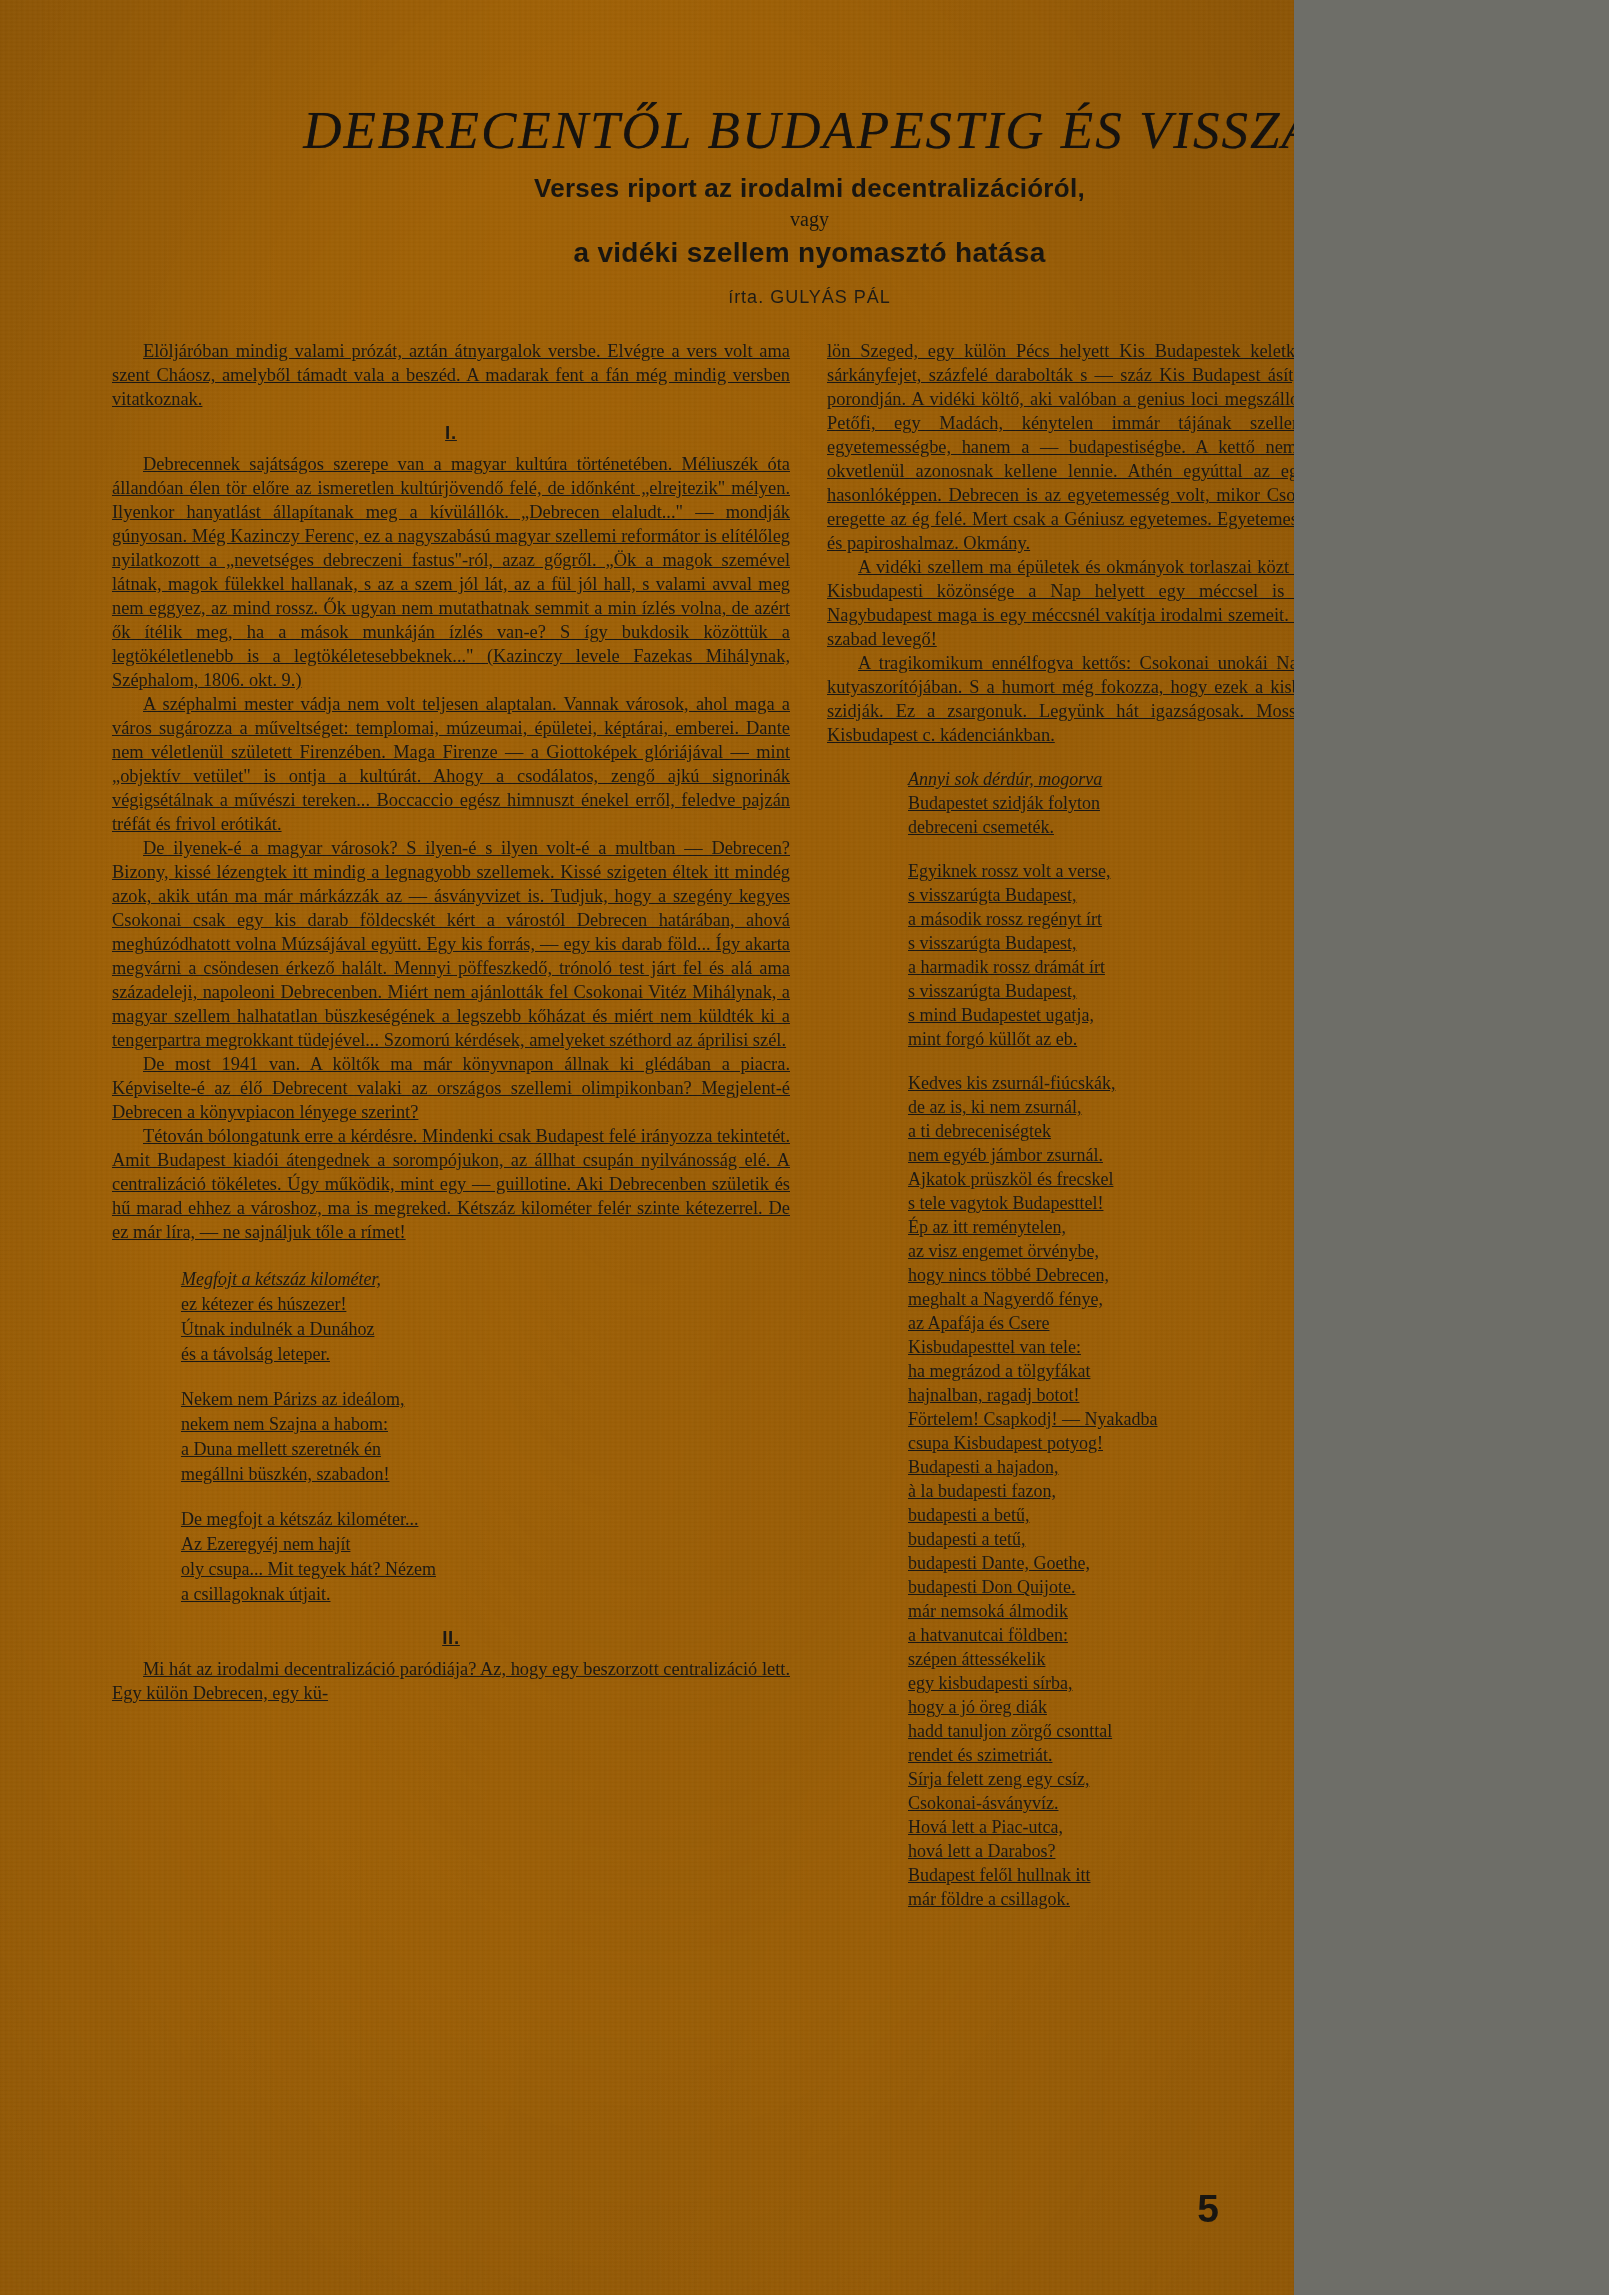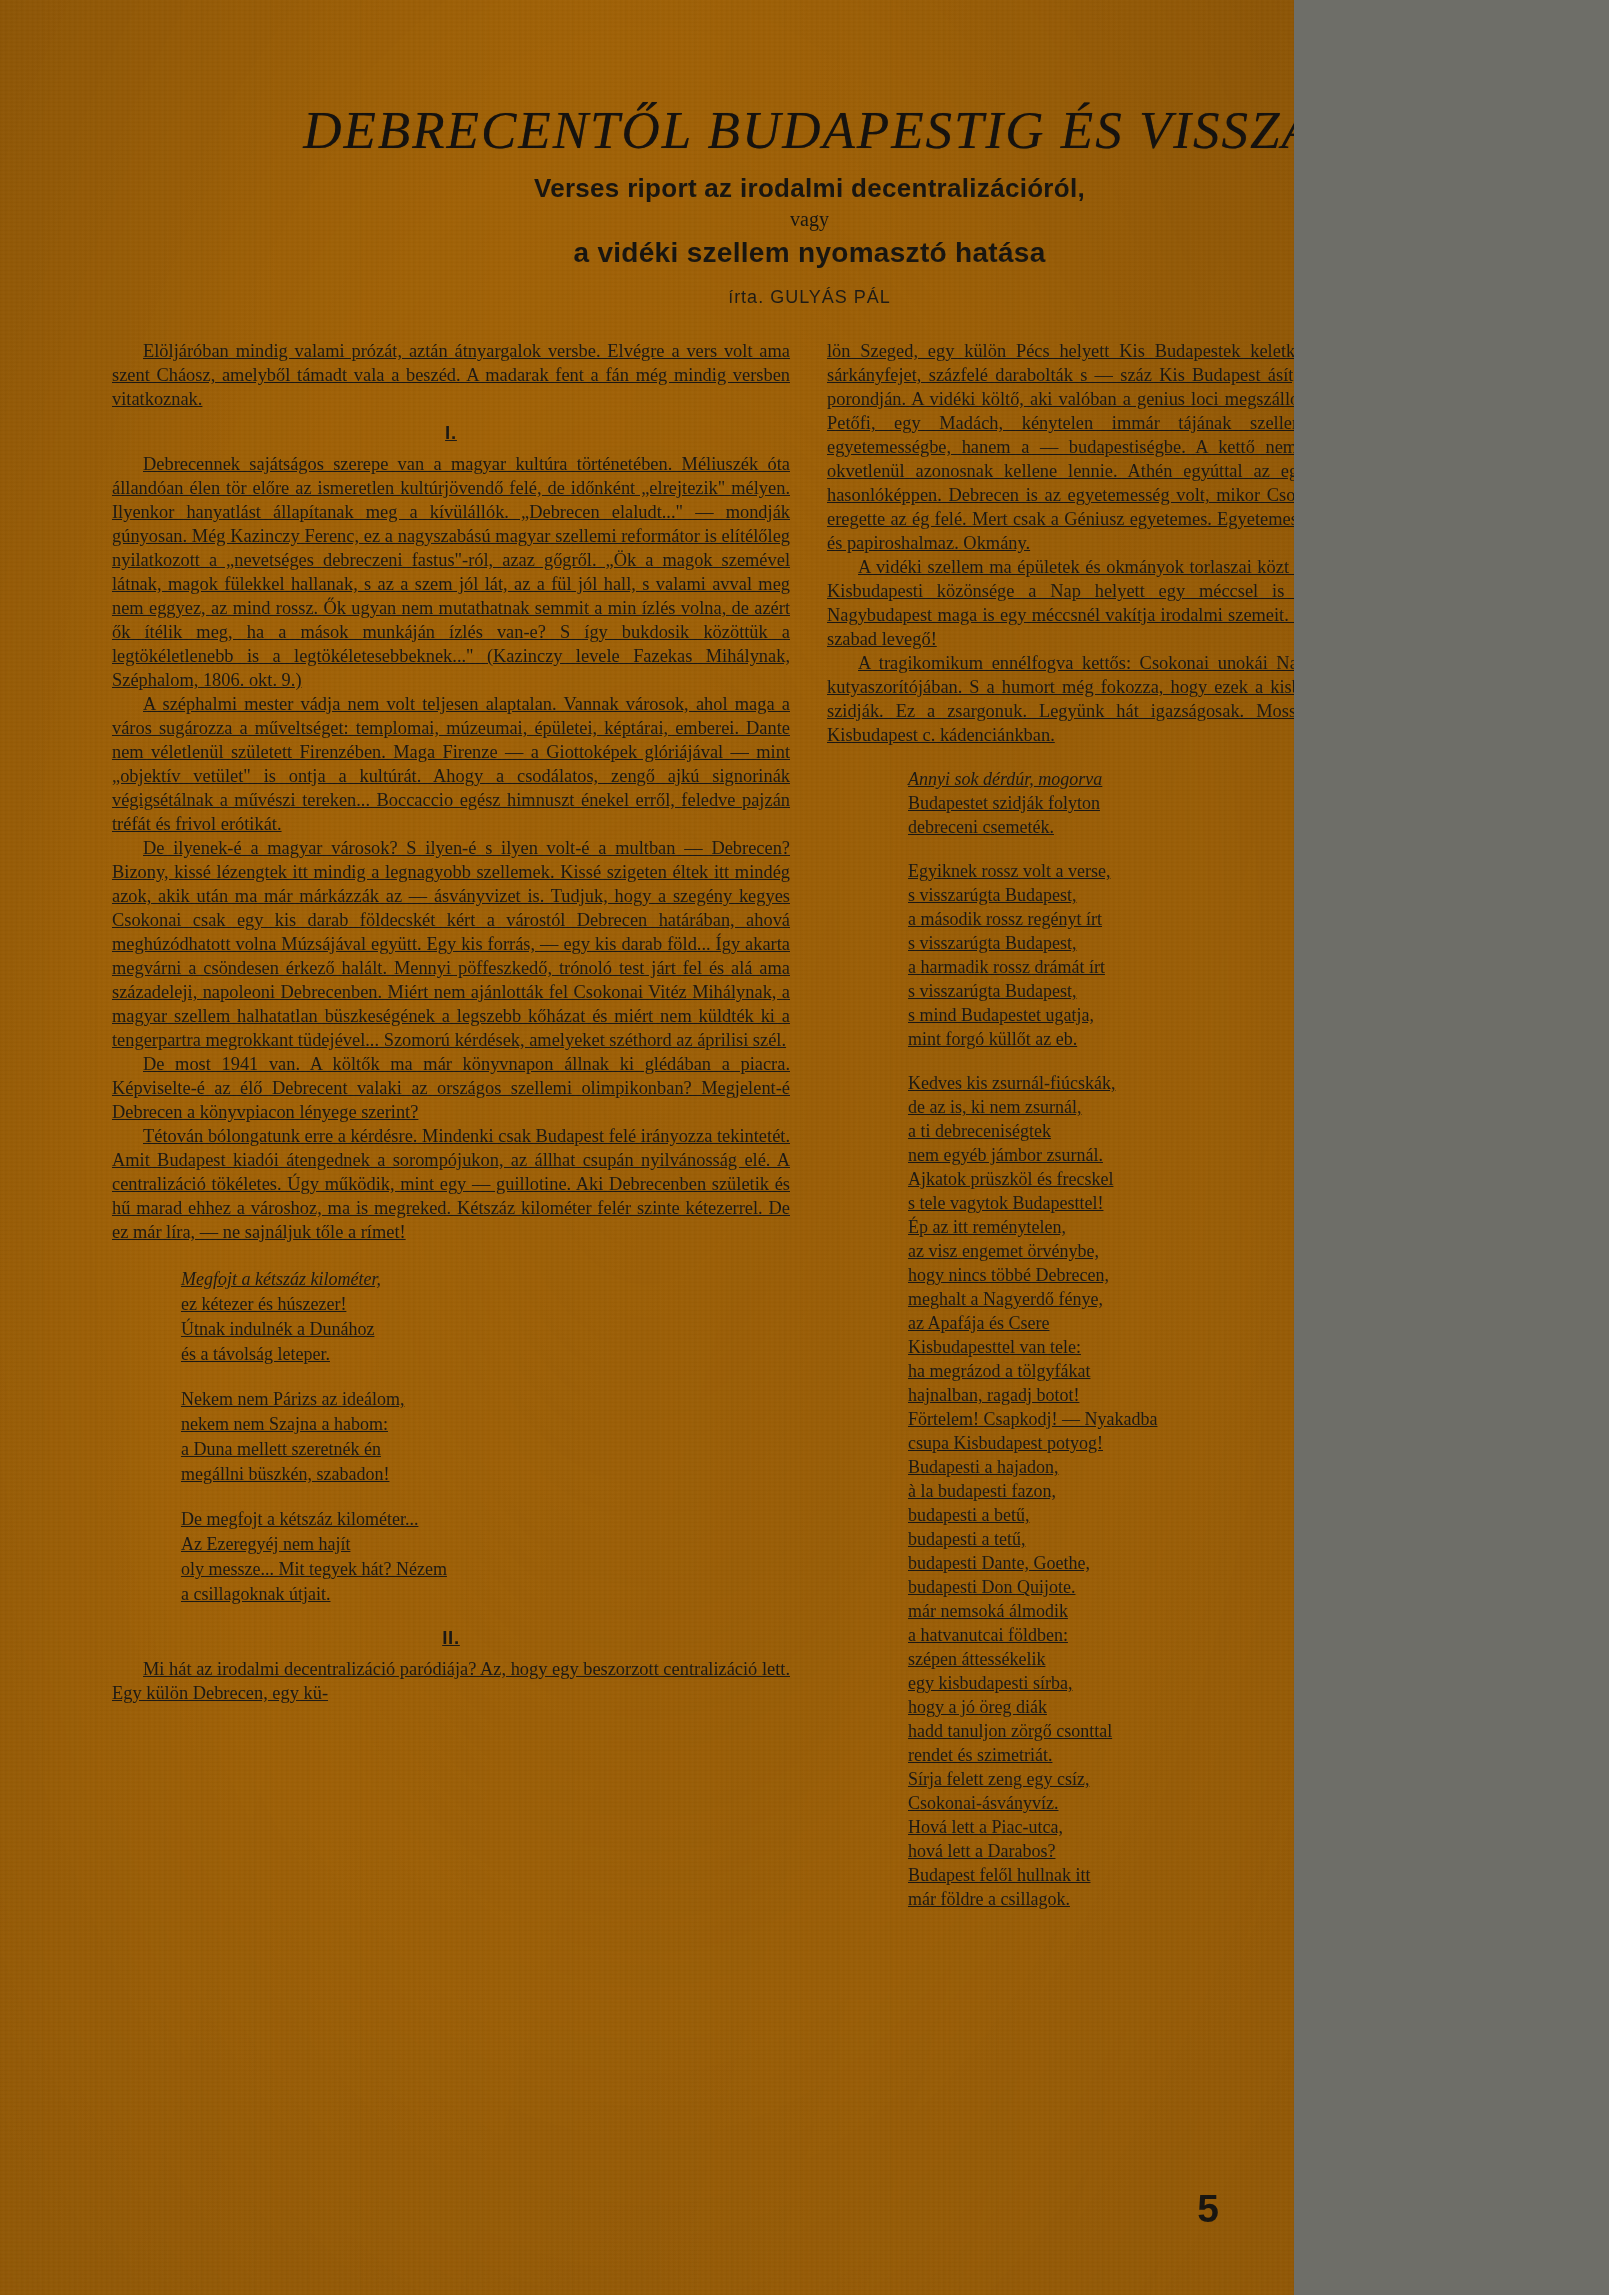--- a/index.html
+++ b/index.html
@@ -184,21 +184,21 @@
           </div>
           <div class="stanza">
             <div class="line">Nekem nem Párizs az ideálom,</div>
             <div class="line">nekem nem Szajna a habom:</div>
             <div class="line">a Duna mellett szeretnék én</div>
             <div class="line">megállni büszkén, szabadon!</div>
           </div>
           <div class="stanza">
             <div class="line">De megfojt a kétszáz kilométer...</div>
             <div class="line">Az Ezeregyéj nem hajít</div>
-            <div class="line">oly messze... Mit tegyek hát? Nézem</div>
+            <div class="line">oly csupa... Mit tegyek hát? Nézem</div>
             <div class="line">a csillagoknak útjait.</div>
           </div>
         </div>
 
         <div class="sec-num">II.</div>
 
         <p class="body">Mi hát az irodalmi decentralizáció paródiája? Az, hogy egy beszorzott centralizáció lett. Egy külön Debrecen, egy kü-</p>
       </div>
 
       <div class="col">

